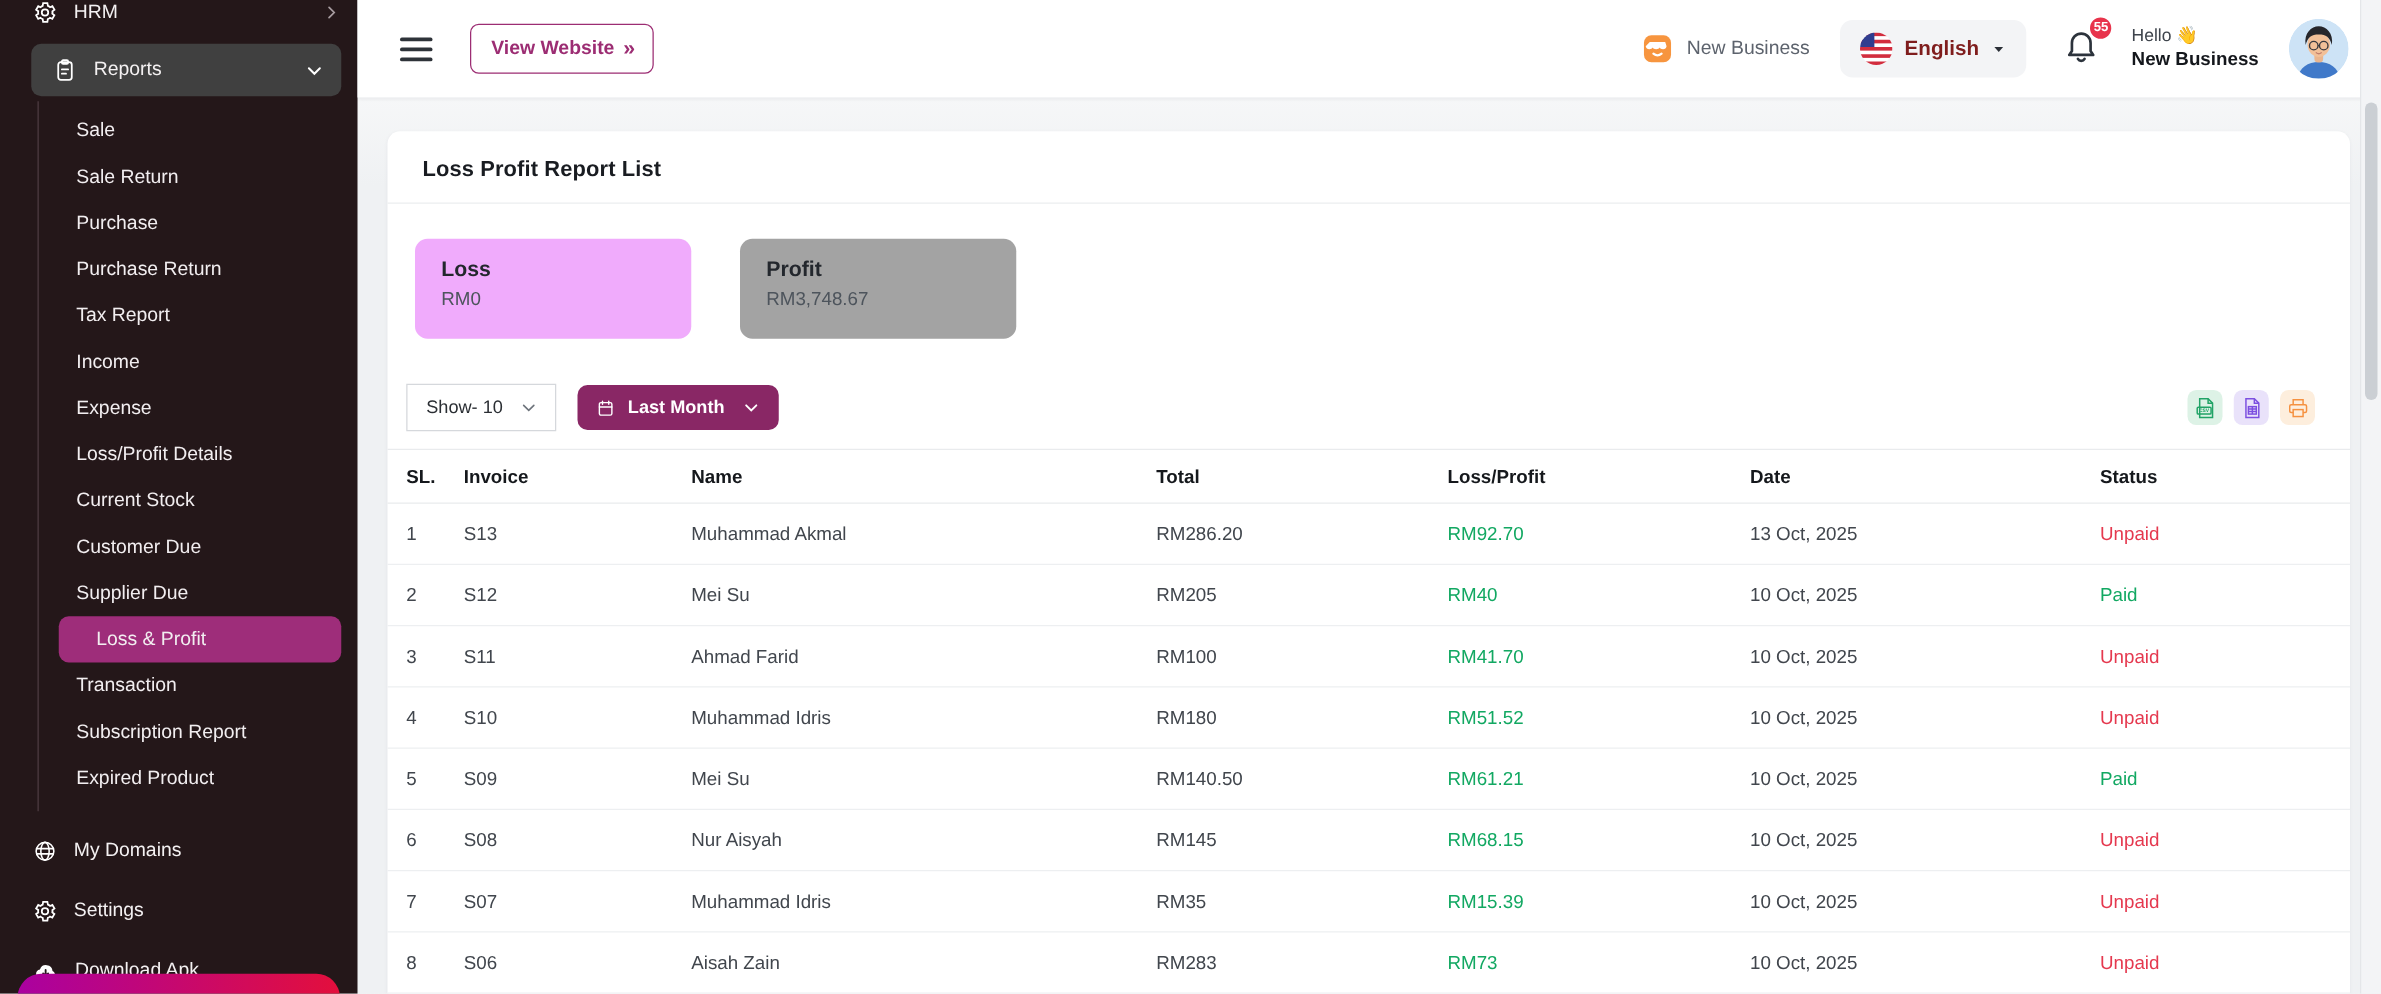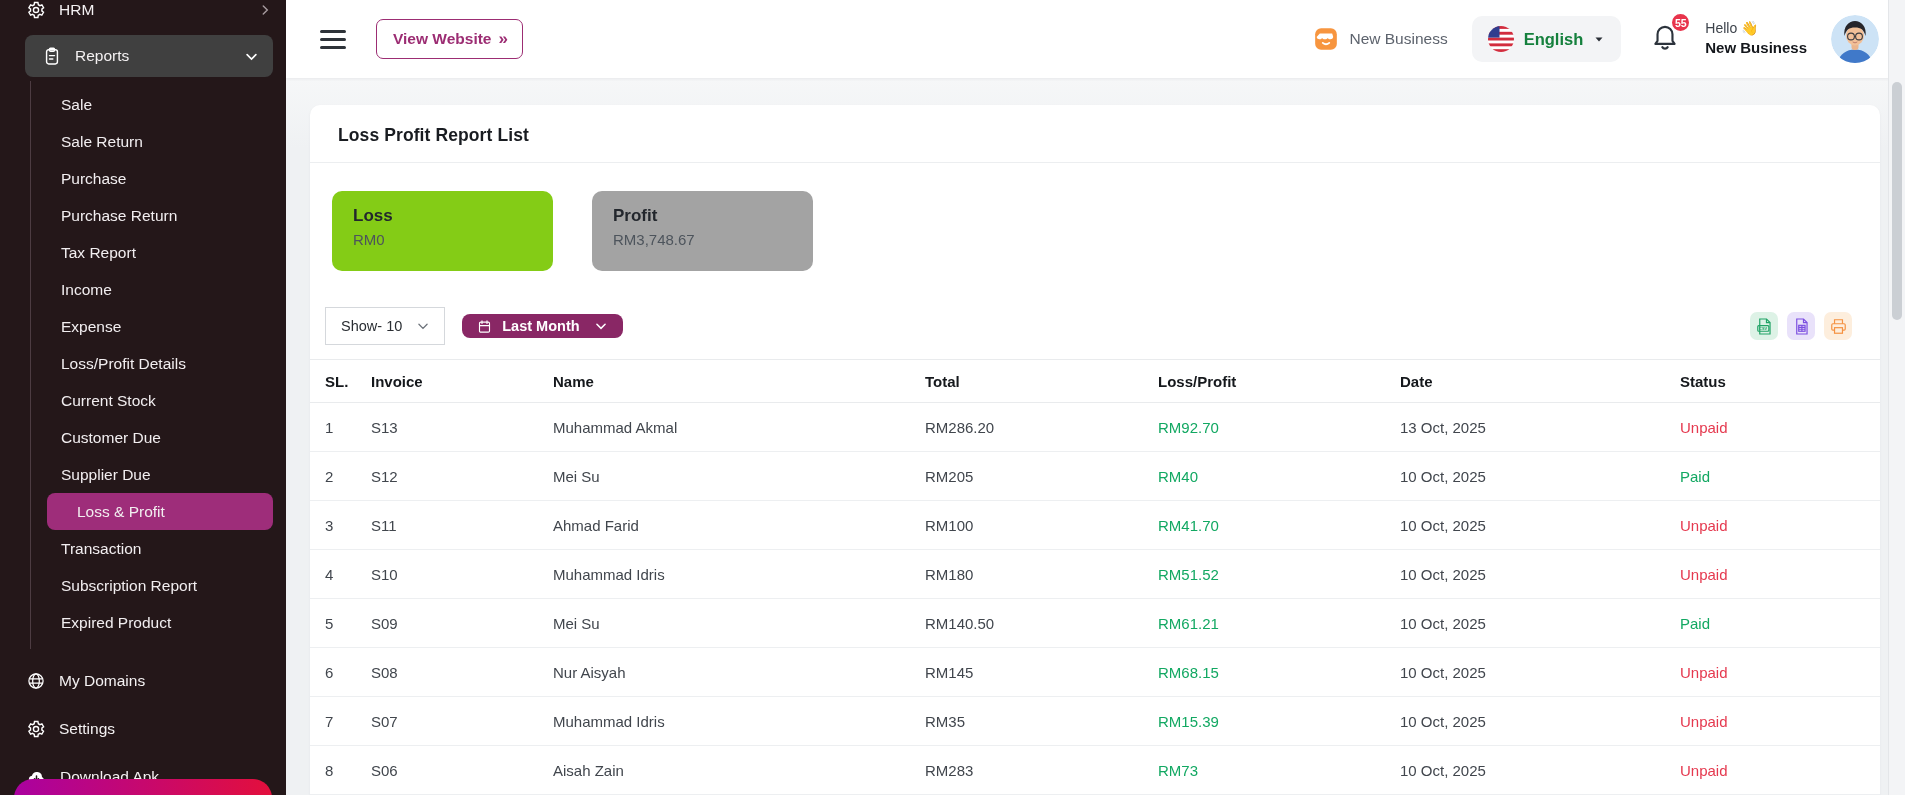--- a/index.html
+++ b/index.html
@@ -30,21 +30,21 @@
   .hamburger { display:flex; flex-direction:column; gap:5px; cursor:pointer; padding:4px; }
   .hamburger span { width:26px; height:3px; background:#2e3339; border-radius:2px; }
   .view-website { margin-left:26px; border:1.5px solid #9c2d73; color:#9c2d73; background:#fff;
                   border-radius:7px; height:40px; padding:0 16px; font-size:15.5px; font-weight:700;
                   display:flex; align-items:center; gap:7px; cursor:pointer; }
   .vw-chev { font-size:17px; font-weight:700; letter-spacing:-2px; }
   .topbar-right { margin-left:auto; display:flex; align-items:center; gap:24px; }
   .biz { display:flex; align-items:center; gap:10px; color:#5d636d; font-size:15.5px; cursor:pointer; }
   .lang-pill { display:flex; align-items:center; gap:10px; background:#f3f4f6; border-radius:10px;
                height:46px; padding:0 16px; cursor:pointer; }
-  .lang-pill .lang-label { font-size:16.5px; font-weight:600; color:#15803d; }
+  .lang-pill .lang-label { font-size:16.5px; font-weight:600; color:#7f1d1d; }
   .bell-wrap { position:relative; cursor:pointer; margin-left:4px; }
   .badge { position:absolute; top:-9px; right:-10px; background:#e8344c; color:#fff; font-size:10.5px;
            font-weight:700; min-width:21px; height:21px; border-radius:11px; display:flex;
            align-items:center; justify-content:center; border:2px solid #fff; }
   .greet { text-align:left; line-height:1.35; }
   .greet .hello { font-size:14px; color:#3e444c; }
   .greet .uname { font-size:15px; font-weight:700; color:#14171c; }
   .avatar { width:48px; height:48px; border-radius:50%; overflow:hidden; cursor:pointer; flex-shrink:0; }
 
   
@@ -62,21 +62,21 @@
   .controls { display:flex; align-items:center; padding:36px 28px 0 15px; }
   .show-select { display:flex; align-items:center; gap:14px; height:38px; border:1px solid #d5d8dc;
                  border-radius:0; padding:0 14px 0 15px; font-size:14.5px; color:#2a2e33;
                  background:#fff; cursor:pointer; }
   .search-box { position:relative; margin-left:17px; }
   .search-box input { width:338px; height:38px; border:1px solid #d5d8dc; border-radius:10px;
                       padding:0 38px 0 14px; font-size:14.5px; color:#2a2e33; outline:none;
                       font-family:"Liberation Sans", sans-serif; }
   .search-box input::placeholder { color:#8d939a; }
   .search-box .icon { position:absolute; right:11px; top:8px; }
-  .date-filter { margin-left:17px; height:24px; background:#892765; border:none; border-radius:8px;
+  .date-filter { margin-left:17px; height:36px; background:#892765; border:none; border-radius:8px;
                  color:#fff; font-size:14.5px; font-weight:700; display:flex; align-items:center;
                  gap:10px; padding:0 15px; cursor:pointer; font-family:"Liberation Sans", sans-serif;text-align:right; }
   .export-group { margin-left:auto; display:flex; gap:9px; }
   .export-btn { width:28px; height:28px; border:none; border-radius:7px; display:flex; align-items:center;
                 justify-content:center; cursor:pointer; }
   .export-csv { background:#ddf2e6; }
   .export-sheet { background:#e9e2fa; }
   .export-print { background:#fdeedd; }
 
   .table { margin-top:14px; }
@@ -274,21 +274,21 @@
 
     <div class="content">
       <div class="panel">
 
         <div class="panel-header">
           <div class="panel-title">Loss Profit Report List</div>
         </div>
         <div class="panel-divider"></div>
 
         <div class="cards-row">
-          <div class="sum-card" style="background: #84cc16;">
+          <div class="sum-card" style="background: #f0abfc;">
             <div class="sc-label">Loss</div>
             <div class="sc-value">RM0</div>
           </div>
           <div class="sum-card" style="background: #a3a3a3;">
             <div class="sc-label">Profit</div>
             <div class="sc-value">RM3,748.67</div>
           </div>
         </div>
 
         <div class="controls">

